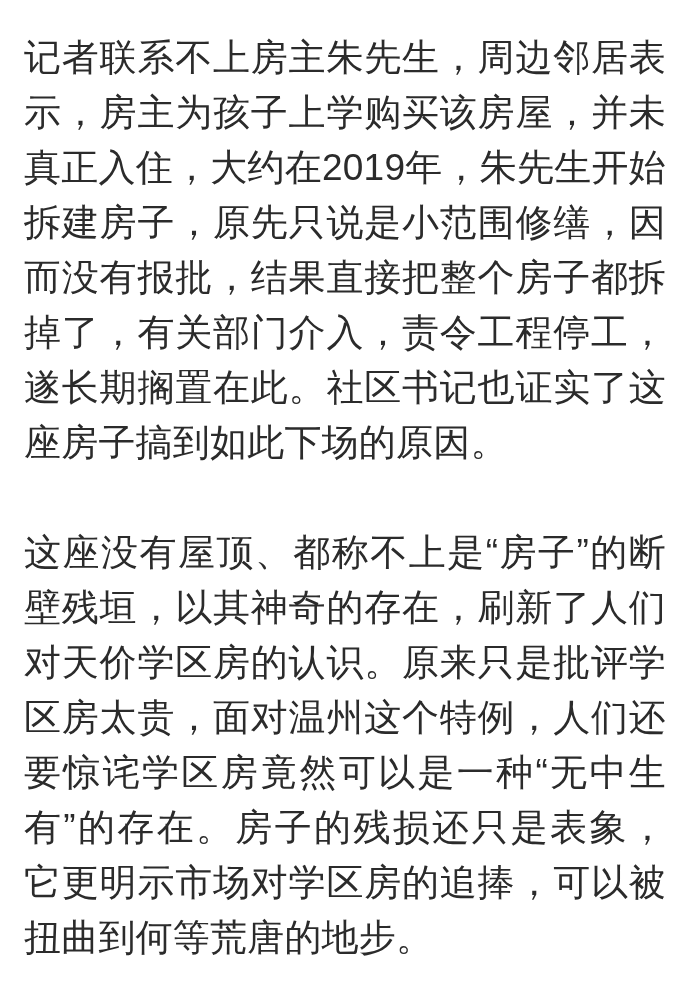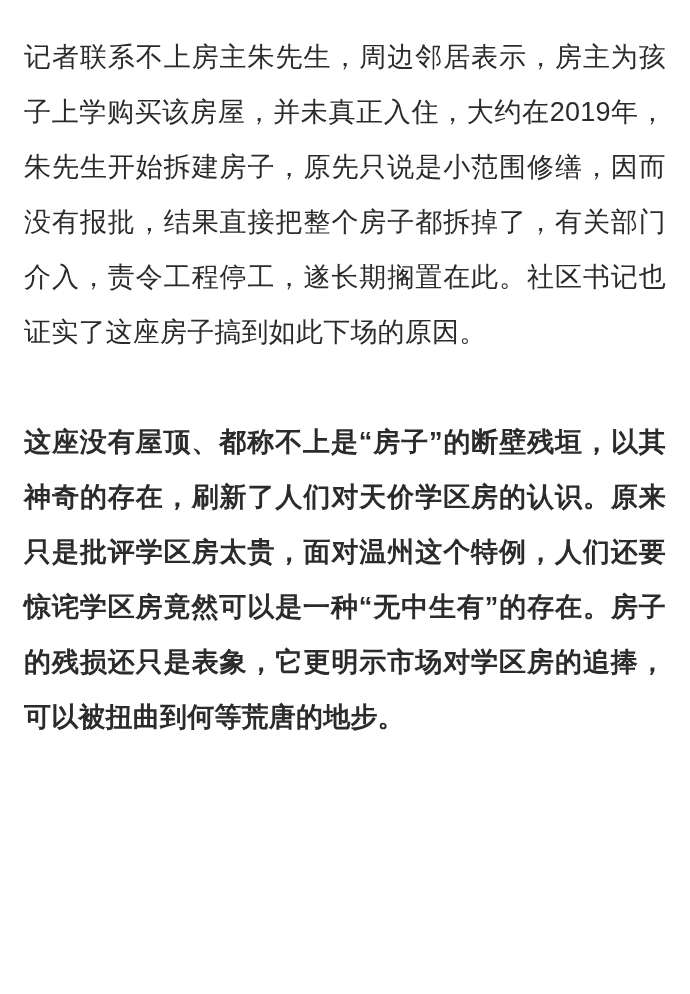--- a/index.html
+++ b/index.html
@@ -14,31 +14,30 @@
     font-family: "Liberation Sans", "DejaVu Sans", sans-serif;
   }
   .article {
     box-sizing: border-box;
     width: 690px;
     height: 994px;
     padding: 30px 24px 0 24px;
     background: #ffffff;
   }
   .paragraph {
-    font-size: 27px;
+    font-size: 37px;
     line-height: 55px;
     color: #2b2b2b;
     letter-spacing: 0.2px;
     text-align: justify;
     text-justify: inter-character;
     margin: 0;
   }
   .paragraph + .paragraph {
     margin-top: 55px;
-    font-weight: bold;
   }
 </style>
 </head>
 <body>
 
 <div class="article">
   <p class="paragraph">记者联系不上房主朱先生，周边邻居表示，房主为孩子上学购买该房屋，并未真正入住，大约在2019年，朱先生开始拆建房子，原先只说是小范围修缮，因而没有报批，结果直接把整个房子都拆掉了，有关部门介入，责令工程停工，遂长期搁置在此。社区书记也证实了这座房子搞到如此下场的原因。</p>
   <p class="paragraph">这座没有屋顶、都称不上是“房子”的断壁残垣，以其神奇的存在，刷新了人们对天价学区房的认识。原来只是批评学区房太贵，面对温州这个特例，人们还要惊诧学区房竟然可以是一种“无中生有”的存在。房子的残损还只是表象，它更明示市场对学区房的追捧，可以被扭曲到何等荒唐的地步。</p>
 </div>
 

